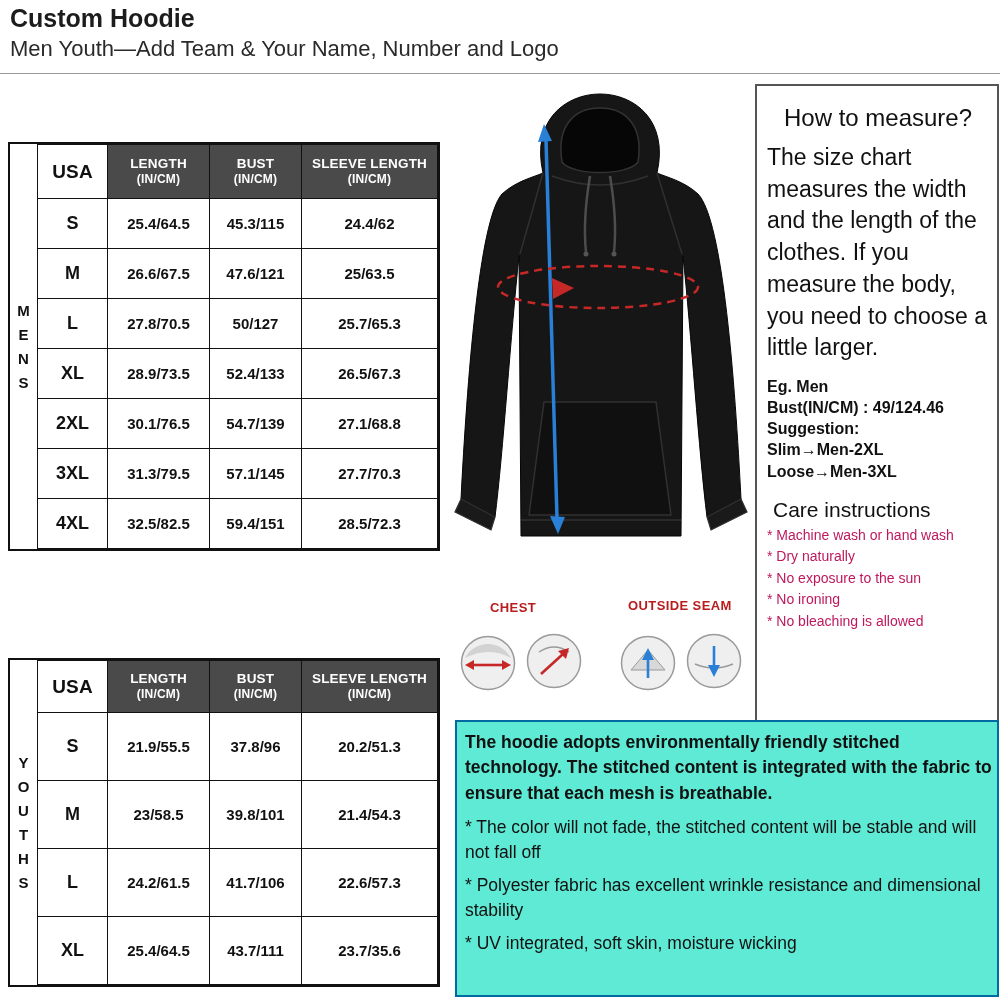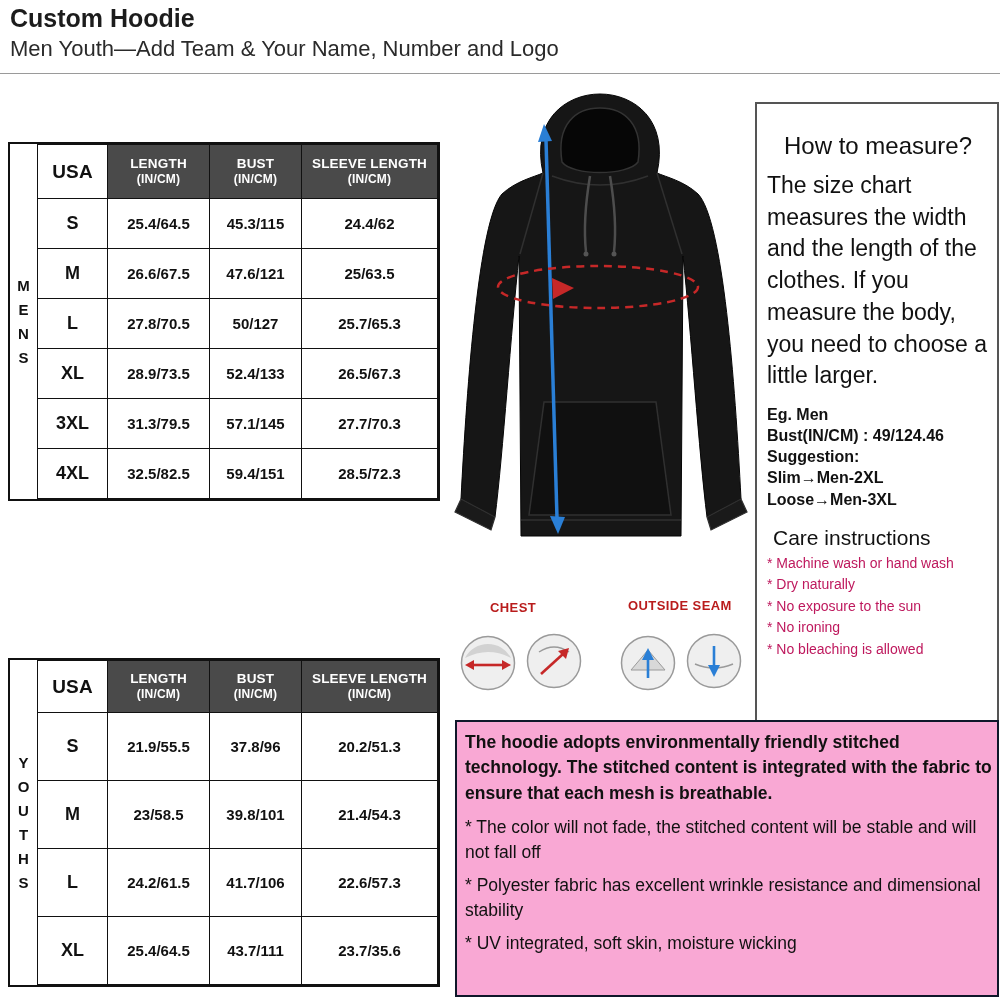--- a/index.html
+++ b/index.html
@@ -50,33 +50,33 @@
   .measure-label.seam  { left:628px; top:598px; }
   .fig-icon { position:absolute; width:58px; height:58px; }
   .fig-icon.i1 { left:459px; top:634px; }
   .fig-icon.i2 { left:525px; top:632px; }
   .fig-icon.i3 { left:619px; top:634px; }
   .fig-icon.i4 { left:685px; top:632px; }
 
   
   .measure-panel {
     position:absolute; left:755px; top:84px; width:244px; height:726px;
-    border:2px solid #555; padding:28px 8px 0 10px; background:#fff;margin-top:18px;
+    border:2px solid #555; padding:18px 8px 0 10px; background:#fff;
   }
   .measure-title { text-align:center; font-size:24px; font-weight:400; color:#111; margin-bottom:10px; }
   .measure-text  { font-size:23px; line-height:1.38; color:#111; }
   .eg-block      { margin-top:12px; font-size:16px; font-weight:700; line-height:1.32; color:#111; }
   .care-heading  { font-size:21px; font-weight:400; margin-top:16px; margin-left:6px; margin-bottom:4px; color:#111; }
   .care-list     { font-size:14px; line-height:1.32; color:#be185d; }
   .care-list .li { margin-top:3px; }
 
   
   .fabric-panel {
     position:absolute; left:455px; top:720px; width:544px; height:277px;
-    border:2px solid #0f172a; padding:8px 4px 0 8px; background:#f9a8d4;
+    border:2px solid #0369a1; padding:8px 4px 0 8px; background:#5eead4;
   }
   .fabric-intro  { font-size:17.5px; font-weight:700; line-height:1.45; color:#111; }
   .fabric-list .li { font-size:17.5px; font-weight:400; line-height:1.4; margin-top:9px; color:#111; }
 </style>
 </head>
 <body>
 
 <div class="page">
 
   <div class="title">Custom Hoodie</div>
@@ -122,20 +122,26 @@
             <th>L</th>
             <td>27.8/70.5</td>
             <td>50/127</td>
             <td>25.7/65.3</td>
           </tr>
           <tr>
             <th>XL</th>
             <td>28.9/73.5</td>
             <td>52.4/133</td>
             <td>26.5/67.3</td>
+          </tr>
+          <tr>
+            <th>2XL</th>
+            <td>30.1/76.5</td>
+            <td>54.7/139</td>
+            <td>27.1/68.8</td>
           </tr>
           <tr>
             <th>3XL</th>
             <td>31.3/79.5</td>
             <td>57.1/145</td>
             <td>27.7/70.3</td>
           </tr>
           <tr>
             <th>4XL</th>
             <td>32.5/82.5</td>

